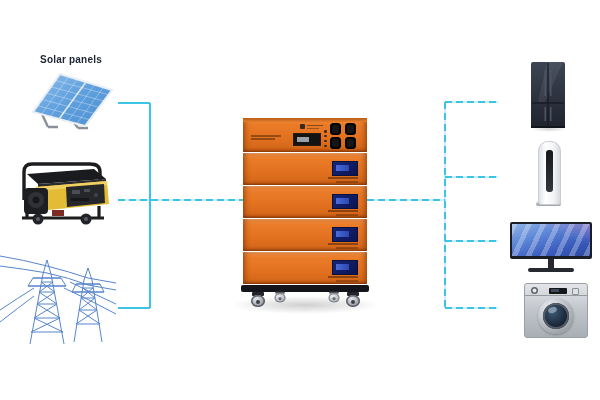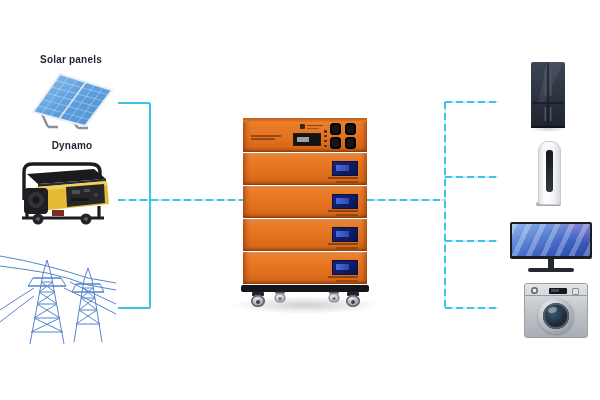--- a/index.html
+++ b/index.html
@@ -120,21 +120,20 @@
       <path d="M367,200 H445" stroke-dasharray="7 4"></path>
       <path d="M445,102 V308" stroke-dasharray="7 4"></path>
       <path d="M445,102 H498" stroke-dasharray="7 4"></path>
       <path d="M445,177 H498" stroke-dasharray="7 4"></path>
       <path d="M445,241 H498" stroke-dasharray="7 4"></path>
       <path d="M445,308 H498" stroke-dasharray="7 4"></path>
     </g>
   </svg>
 
   <div class="node-label" style="left:21px;top:54px;width:100px">Solar panels</div>
-  <div class="node-label" style="left:22px;top:140px;width:100px">Dynamo</div>
 
   <svg class="abs" style="left:28px;top:68px" width="92" height="62" viewBox="0 0 92 62">
     <defs>
       <linearGradient id="solGrad" x1="0" y1="0" x2="1" y2="1">
         <stop offset="0" stop-color="#8fc0ec"></stop>
           <stop offset=".5" stop-color="#5e9fdd"></stop>
         <stop offset="1" stop-color="#4f8fd0"></stop>
       </linearGradient>
     </defs>
 

